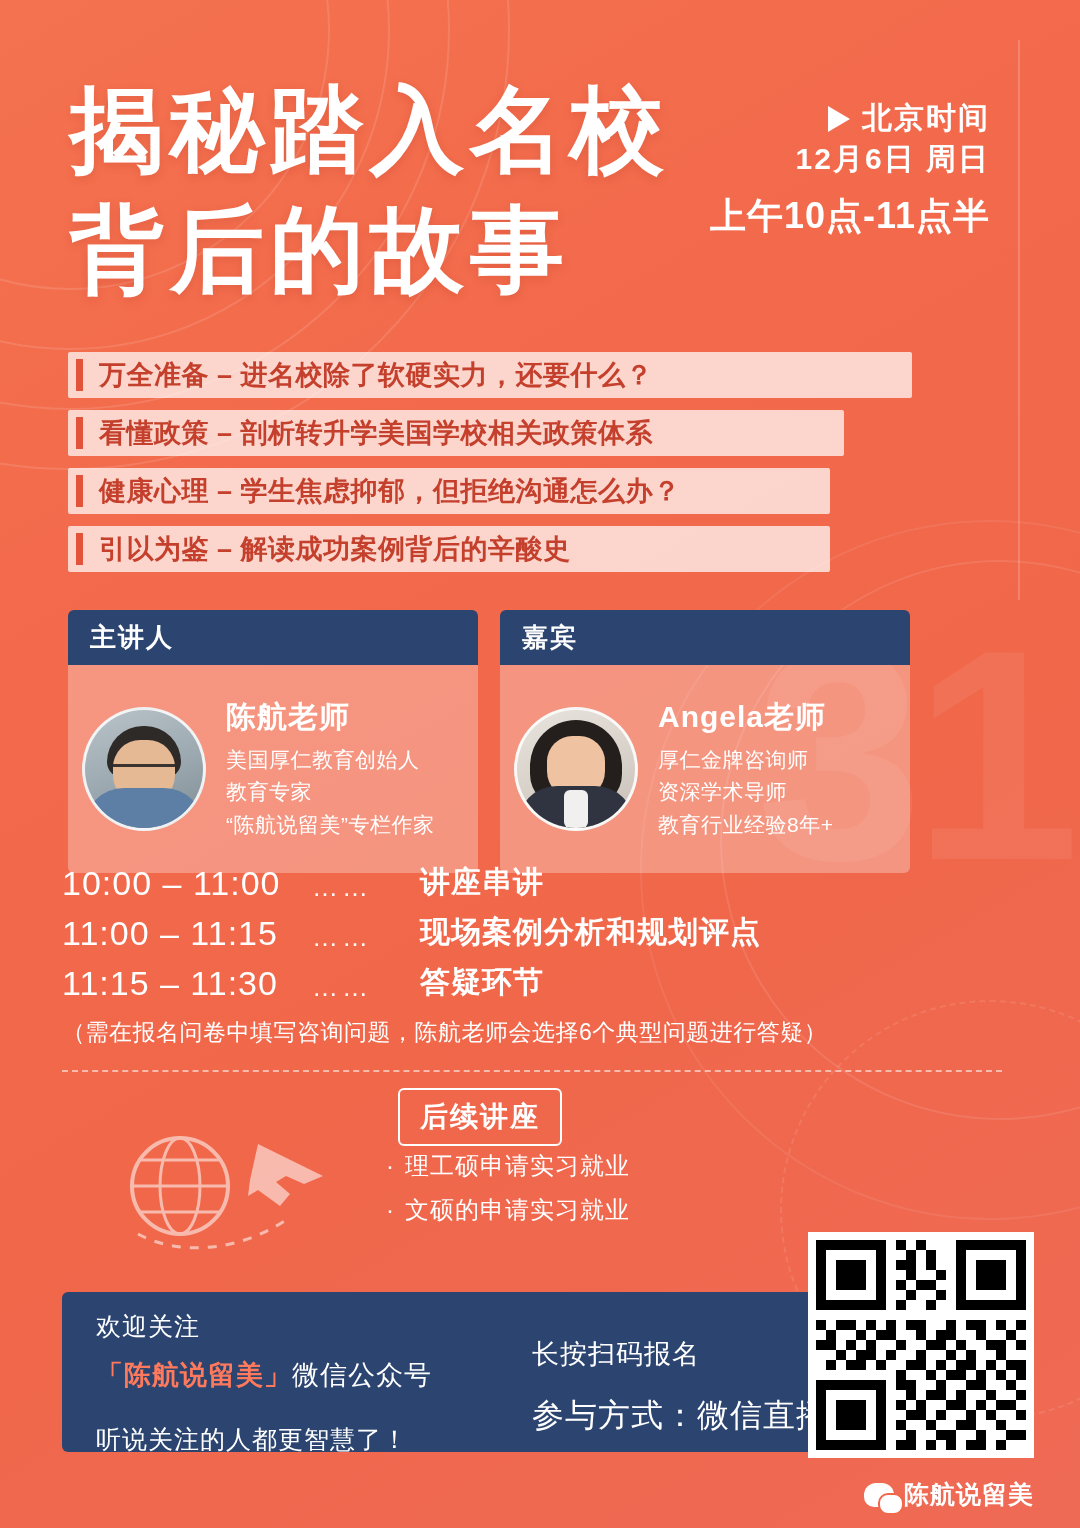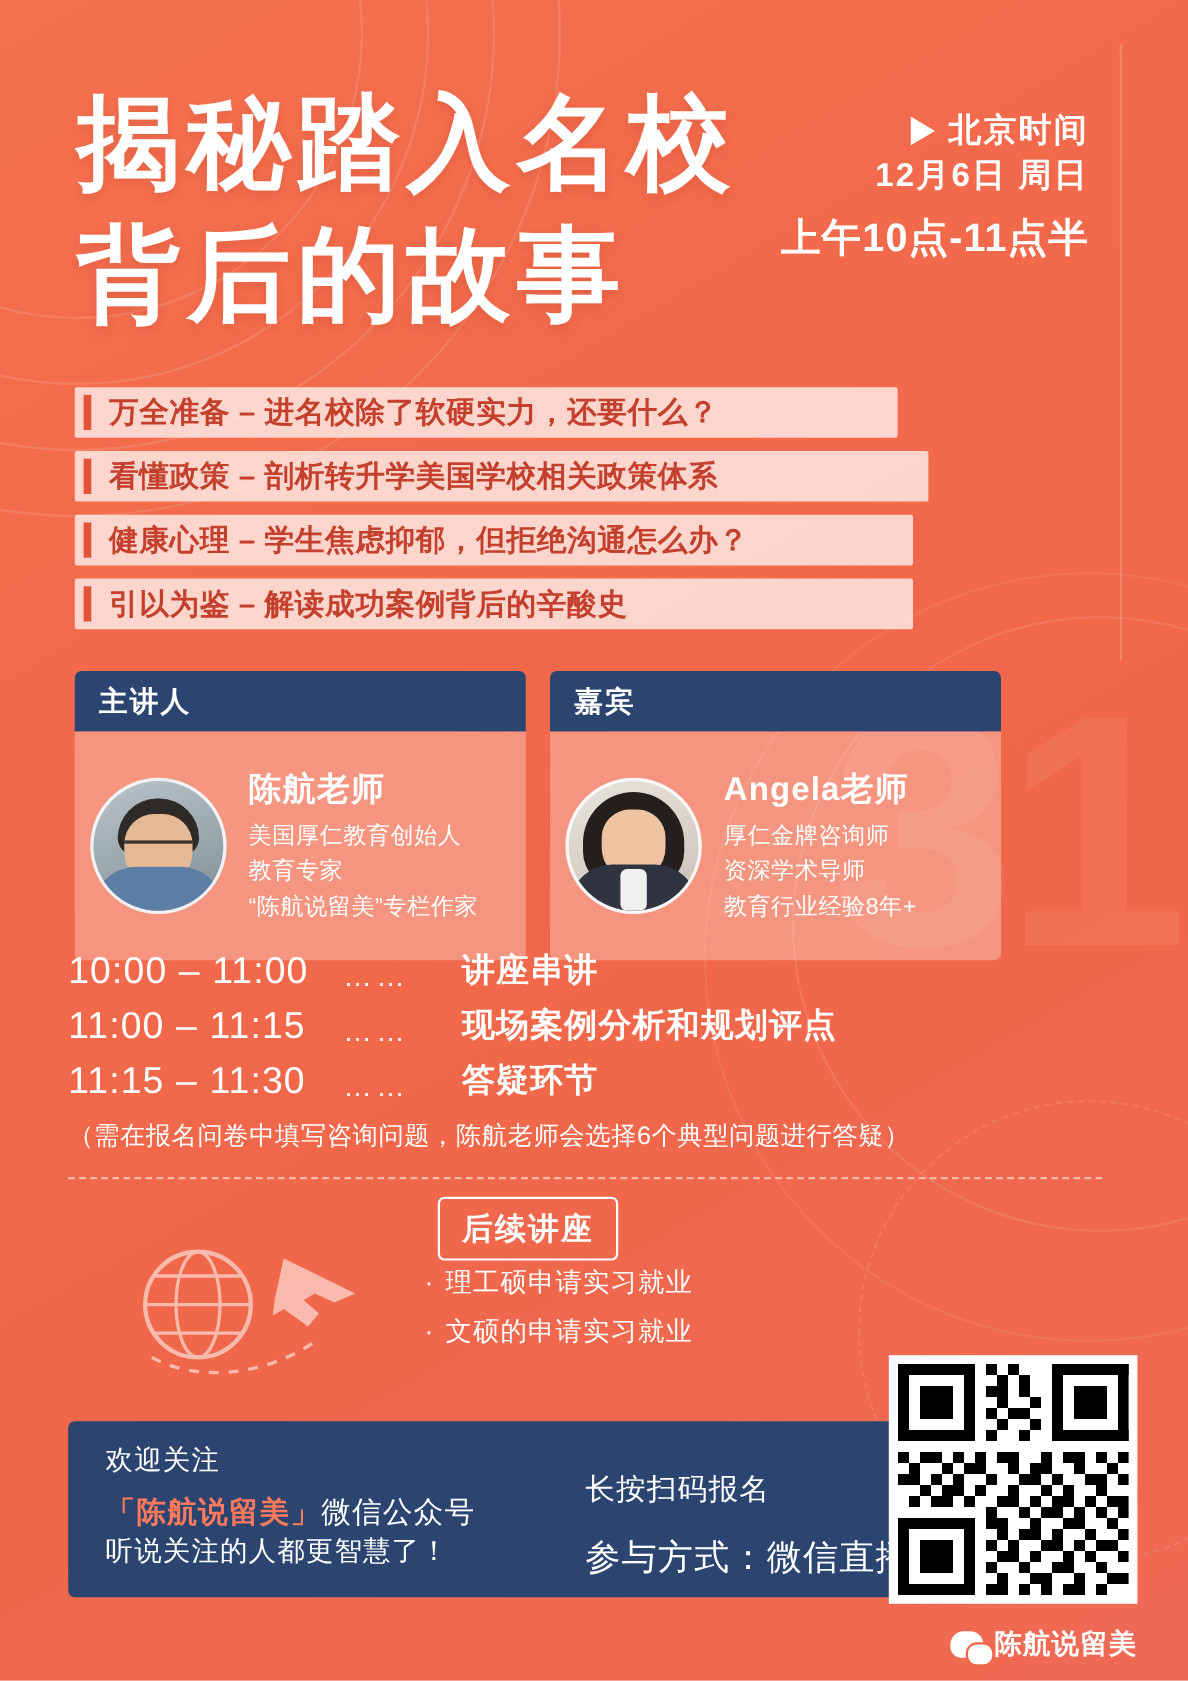--- a/index.html
+++ b/index.html
@@ -98,21 +98,21 @@
     top: 352px;
     left: 68px;
     right: 0;
   }
   .bullet {
     display: flex;
     align-items: center;
     background: rgba(255,255,255,0.72);
     height: 46px;
     margin-bottom: 12px;
-    width: 748px;
+    width: 844px;
     border-radius: 2px;
   }
   .bullet .bar {
     width: 7px;
     height: 32px;
     background: #e2533a;
     margin-left: 8px;
     margin-right: 16px;
     flex: none;
   }
@@ -250,21 +250,21 @@
     width: 890px;
     height: 160px;
     background: #2b4470;
     border-radius: 6px;
     color: #ffffff;
   }
   .f-left { position: absolute; left: 34px; top: 18px; }
   .f-l1 { font-size: 25px; letter-spacing: 1px; }
   .f-l2 { font-size: 27px; margin-top: 14px; letter-spacing: 1px; }
   .f-l2 .hl { color: #ff7a5c; font-weight: bold; }
-  .f-l3 { font-size: 25px; margin-top: 0; letter-spacing: 1px; }
+  .f-l3 { font-size: 25px; margin-top: 30px; letter-spacing: 1px; }
   .f-mid { position: absolute; left: 470px; top: 44px; }
   .f-m1 { font-size: 27px; letter-spacing: 1px; }
   .f-m2 { font-size: 32px; margin-top: 22px; letter-spacing: 1px; }
 
   .qr {
     position: absolute;
     right: 46px;
     top: 1232px;
     width: 226px;
     height: 226px;

